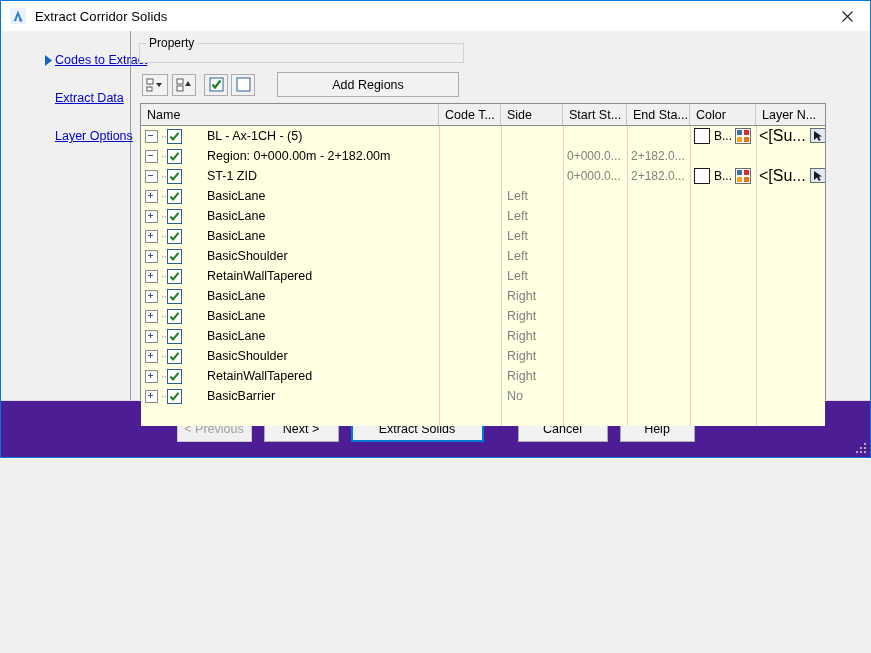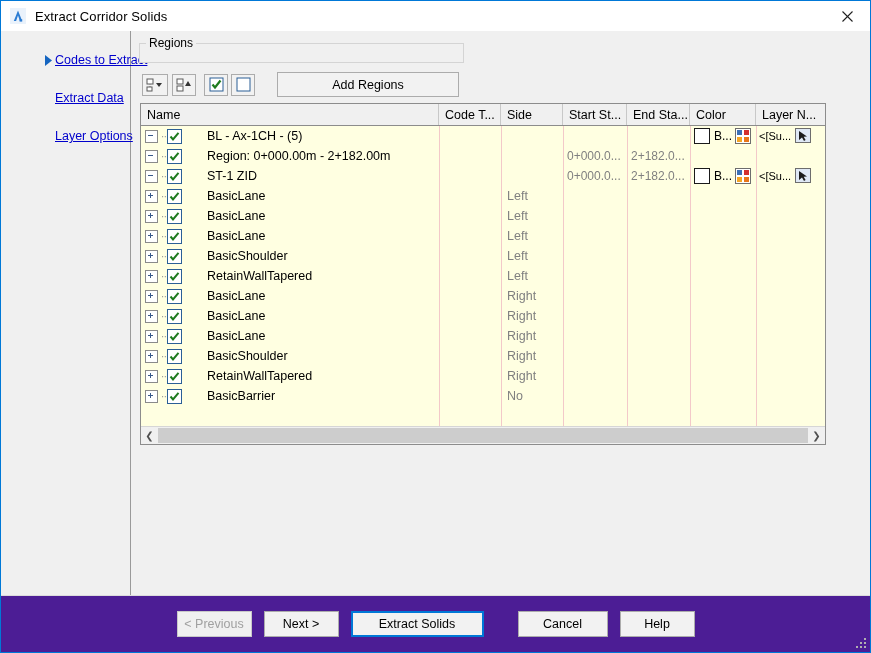--- a/index.html
+++ b/index.html
@@ -11,21 +11,21 @@
     height: 653px;
     background: #f0f0f0;
     font-family: "Liberation Sans", sans-serif;
     font-size: 12px;
     color: #000;
     overflow: hidden;
   }
   #dialog {
     position: relative;
     width: 871px;
-    height: 653px;
+    height: 458px;
     box-sizing: border-box;
     border: 1px solid #0078d7;
     background: #f0f0f0;
     display: flex;
     flex-direction: column;
   }
 
   
   #titlebar {
     height: 30px;
@@ -314,21 +314,21 @@
     width: 14px; height: 14px;
     border: 1px solid #1a1a1a;
     background: #ffffff;
     flex: none;
     margin-right: 4px;
     cursor: default;
   }
   .colortext { color:#000; font-size:12px; margin-right:3px; }
   .picker-icon { width:16px; height:16px; flex:none; cursor:default; }
   .picker-icon svg { display:block; }
-  .layertext { color:#000; font-size:11px; margin-right:3px; }
+  .layertext { color:#000; font-size:16px; margin-right:3px; }
   .layer-icon { width:18px; height:16px; flex:none; cursor:default; }
   .layer-icon svg { display:block; }
 
   
   #hscroll {
     height: 17px;
     flex: none;
     background: #f0f0f0;
     border-top: 1px solid #d6d6d6;
     display: flex;
@@ -433,21 +433,21 @@
       </div>
       <div class="nav-item">
         <div class="nav-marker"></div>
         <span class="nav-link">Layer Options</span>
       </div>
     </div>
 
     <div id="main">
 
       <div id="corridor-group">
-        <div id="corridor-legend">Regions</div>
+        <div id="corridor-legend">Property</div>
       </div>
 
       <div id="toolbar">
         <div class="tbtn wide">
           <svg width="18" height="14" viewBox="0 0 18 14">
             <rect x="1" y="1" width="6" height="5" fill="#fff" stroke="#5a5a5a"></rect>
             <line x1="4" y1="6" x2="4" y2="12" stroke="#8a8a8a" stroke-dasharray="1,1"></line>
             <rect x="1" y="9" width="5" height="4" fill="#fff" stroke="#5a5a5a"></rect>
             <polygon points="10,5 16,5 13,9" fill="#333"></polygon>
           </svg>

